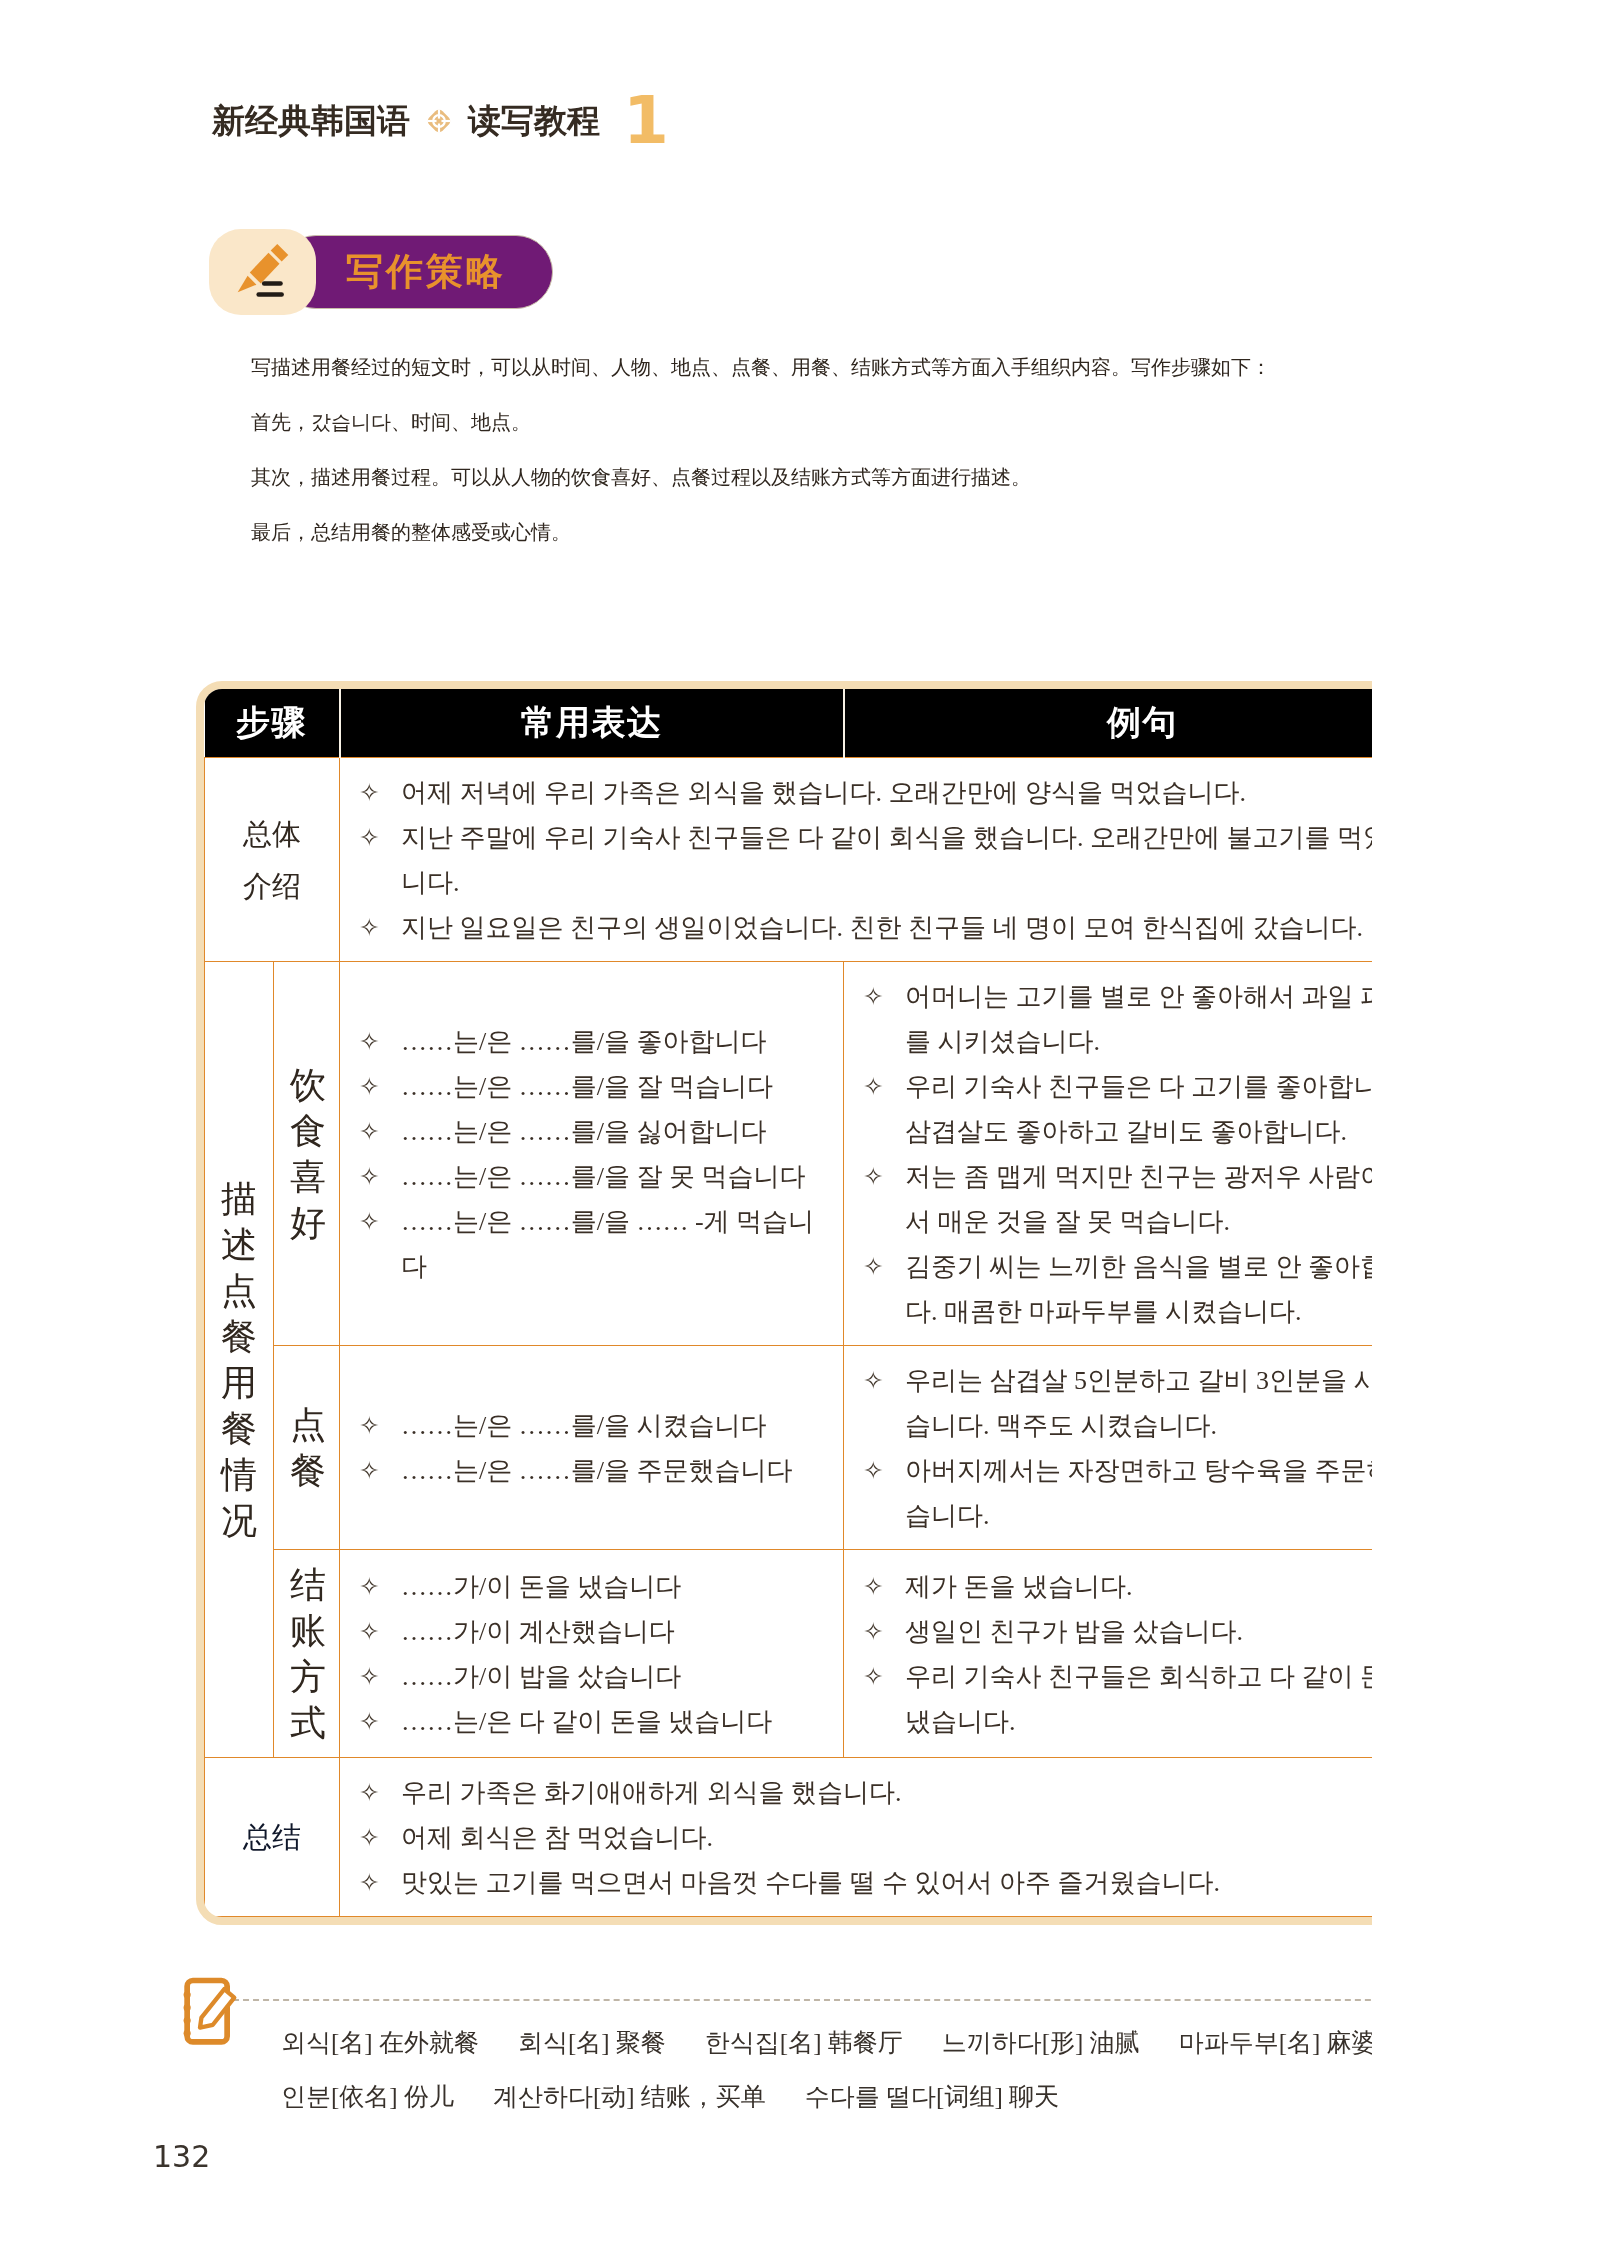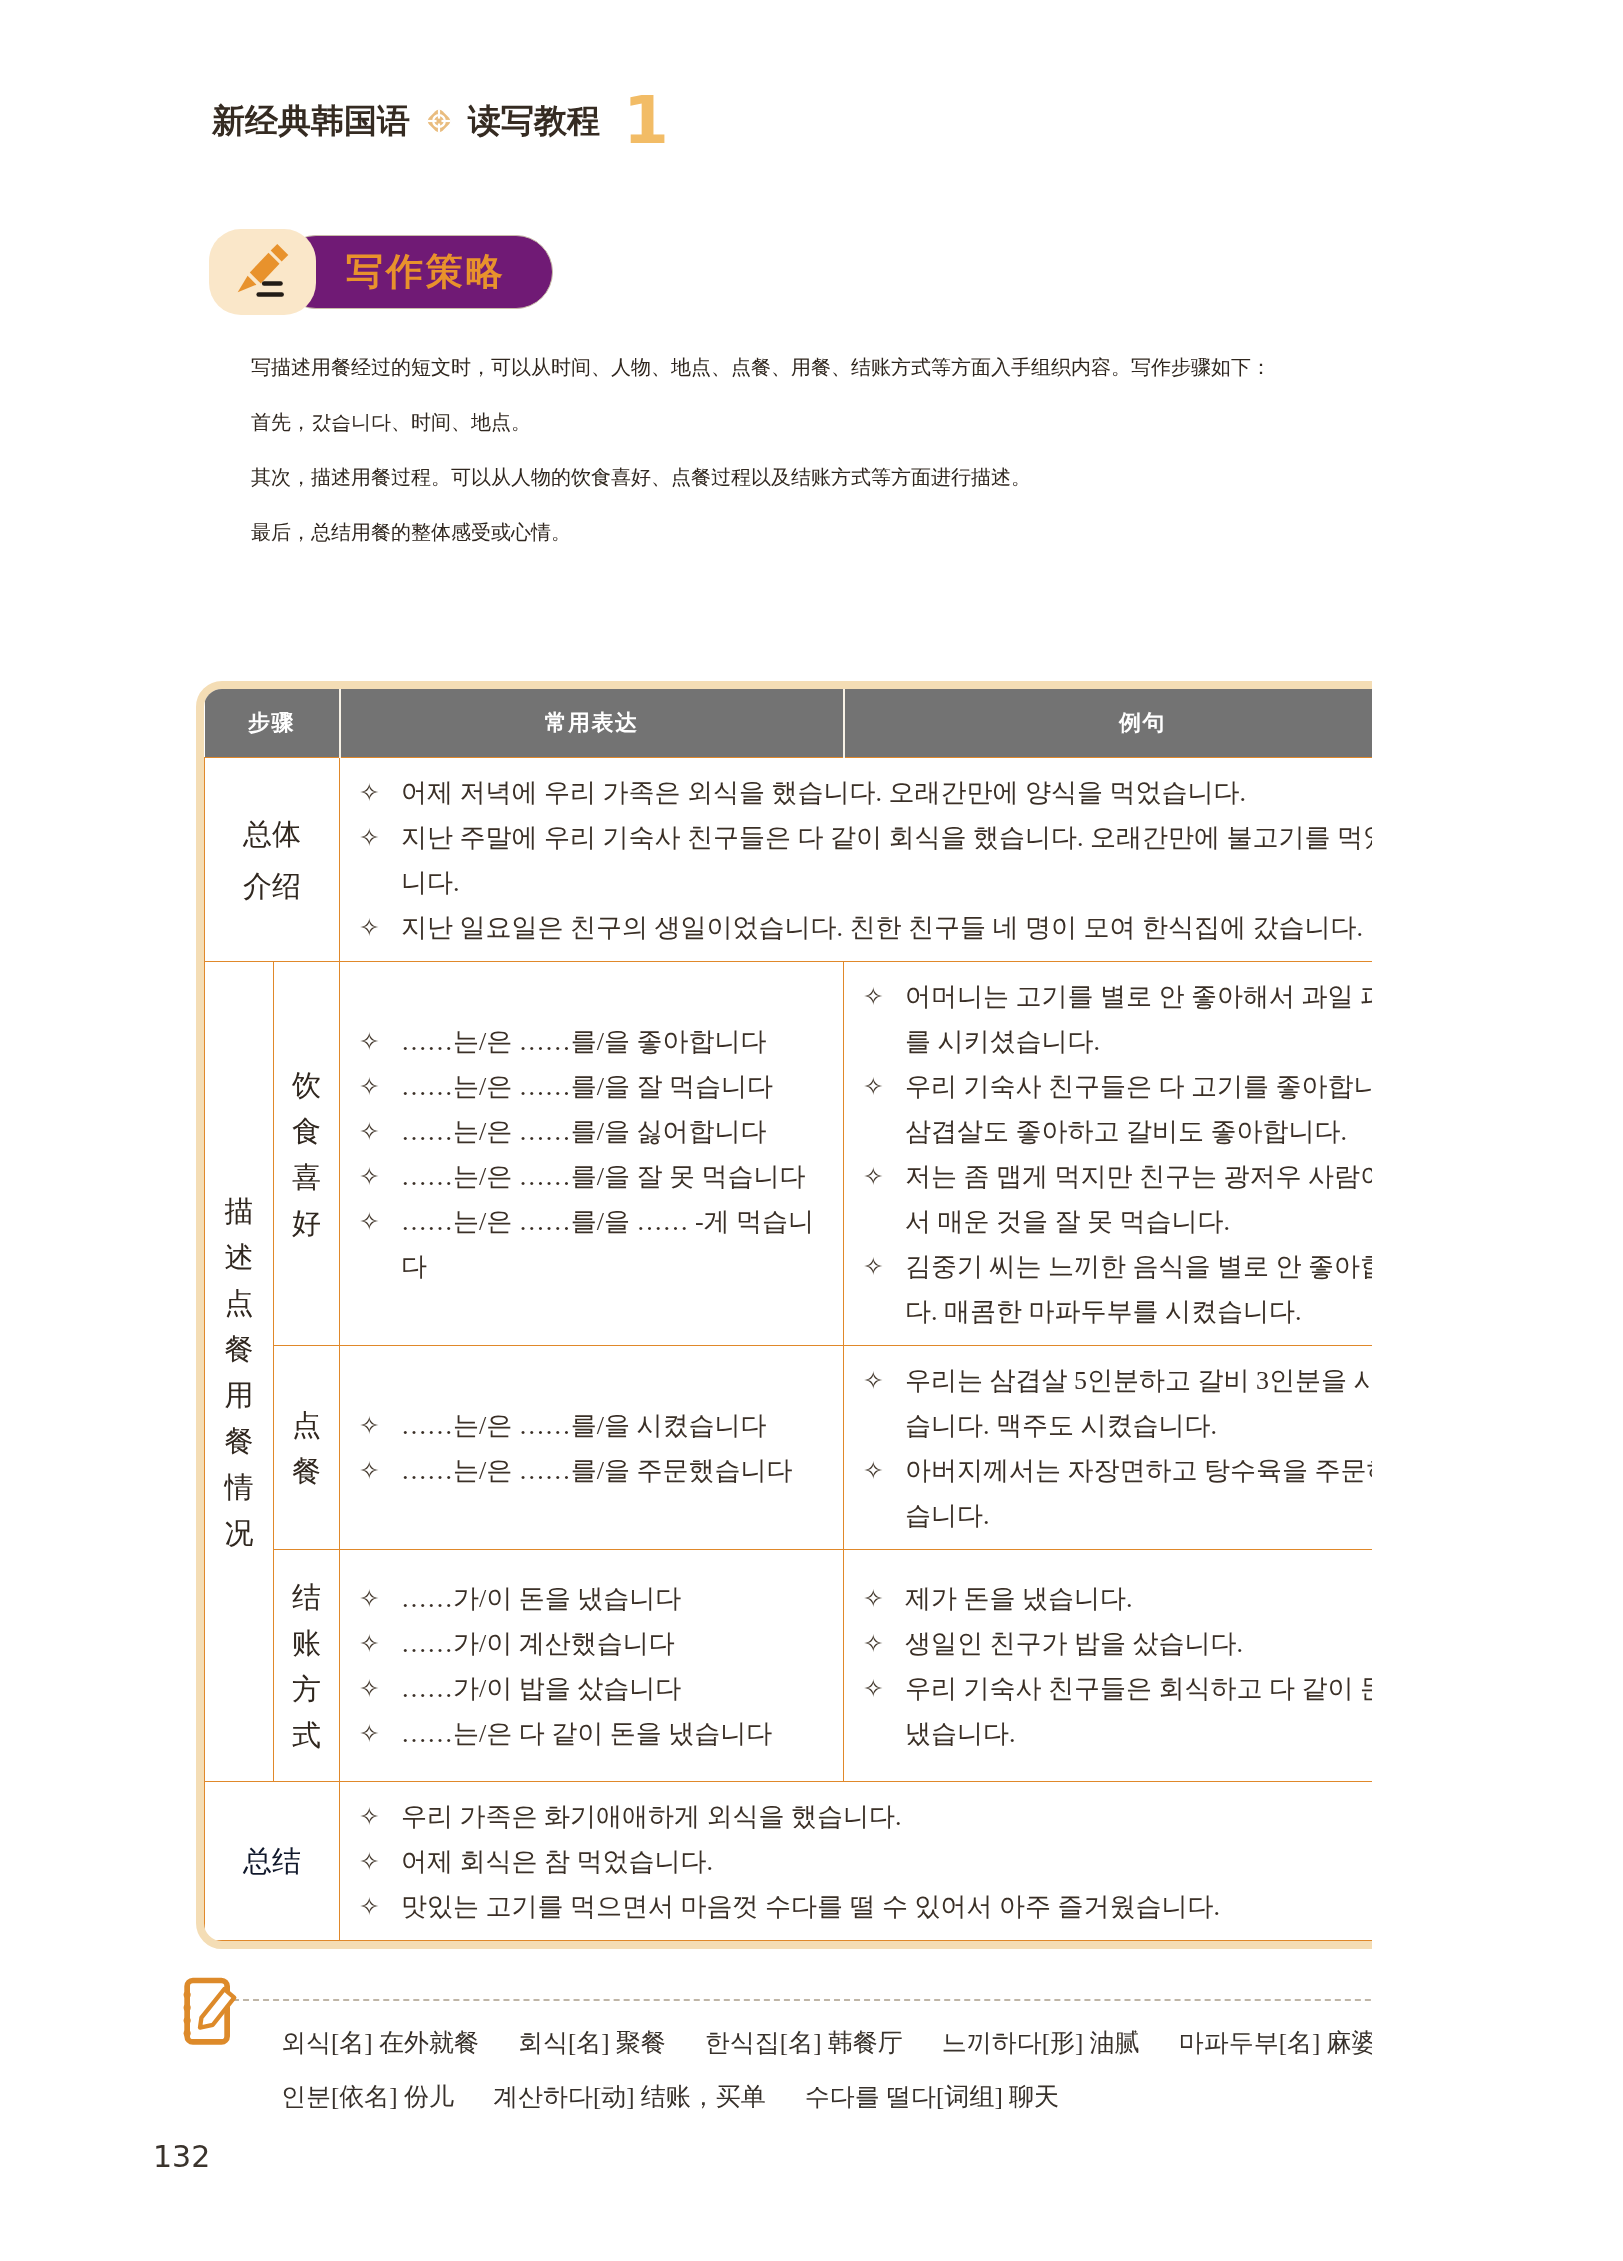--- a/index.html
+++ b/index.html
@@ -56,36 +56,36 @@
     overflow:hidden;background:#ffffff;box-sizing:border-box;
   }
   table.strategy{
     border-collapse:collapse;table-layout:fixed;width:1236px;
   }
   .strategy col.c1{width:69px;}
   .strategy col.c2{width:66px;}
   .strategy col.c3{width:504px;}
   .strategy col.c4{width:597px;}
   .strategy th{
-    background:#737373;color:#ffffff;
-    font-size:22px;font-weight:bold;height:66px;
+    background:#000000;color:#ffffff;
+    font-size:34px;font-weight:bold;height:66px;
     font-family:Liberation Serif, serif;
     border:0;letter-spacing:1.4px;
   }
   .strategy th + th{border-left:2.2px solid #f8f2e6;text-align:center;}
   .strategy td{
     border:1.4px solid #e0882a;
     vertical-align:middle;
     font-size:26px;line-height:45px;color:#3a2f26;
     padding:11.5px 16px;
   }
   .label-cell{text-align:center;padding:7.2px 2.9px;}
   .vlabel{
-    width:1em;margin:12px auto;word-break:break-all;
-    font-size:29px;line-height:46px;color:#30271f;text-align:center;
+    width:1em;margin:0 auto;word-break:break-all;
+    font-size:36px;line-height:46px;color:#30271f;text-align:center;
   }
   .vlabel2{
     width:2em;margin:0 auto;word-break:break-all;
     font-size:29px;line-height:52px;color:#30271f;text-align:center;
   }
   .hlabel{font-size:29px;color:#0f172a;text-align:center;}
   .bullets{margin:0;}
   .bullets .bl{position:relative;padding-left:45px;}
   .bullets .b{
     position:absolute;left:2.9px;top:0;

